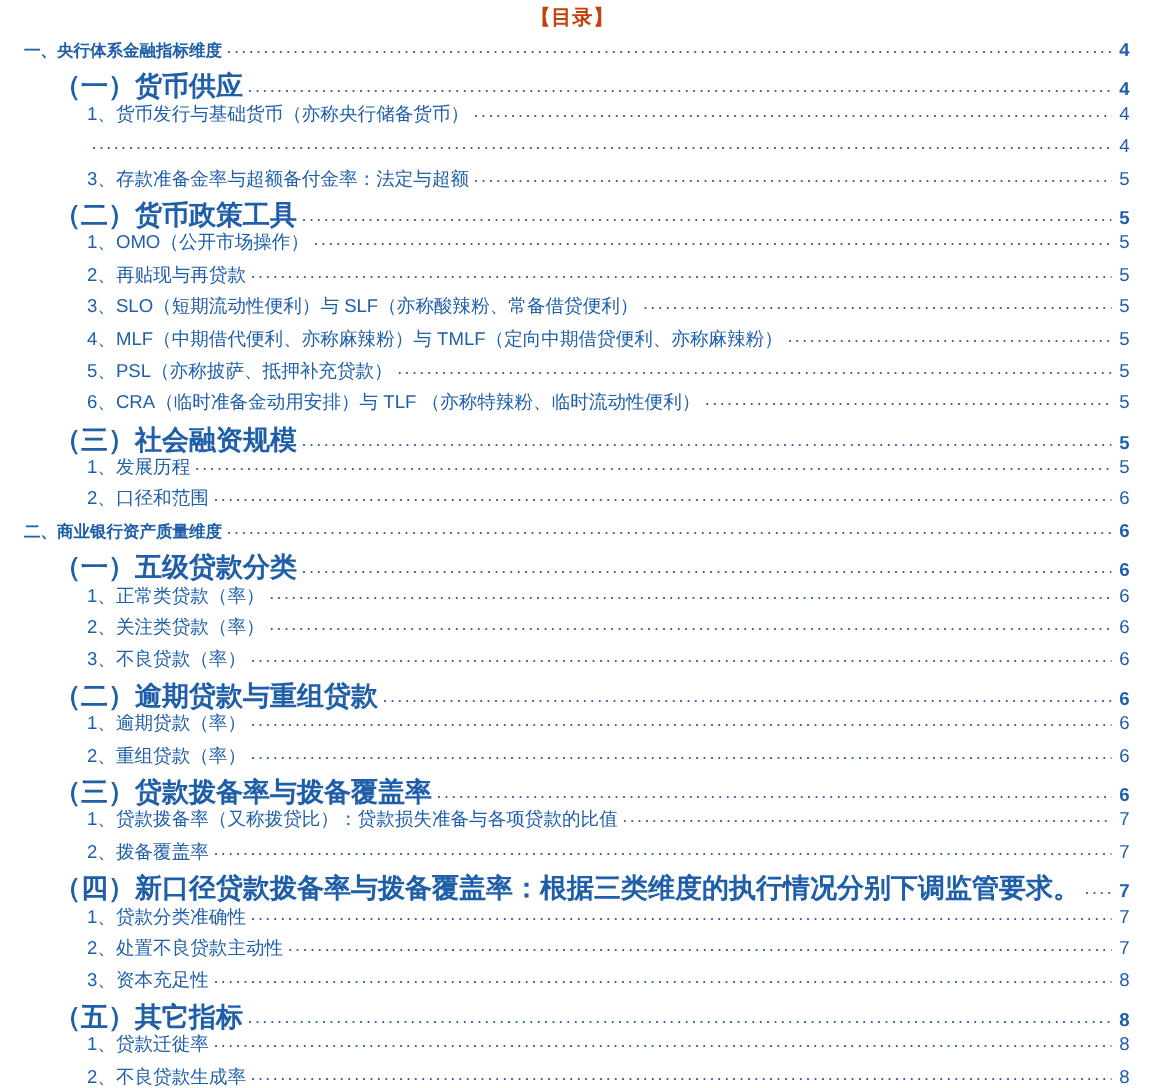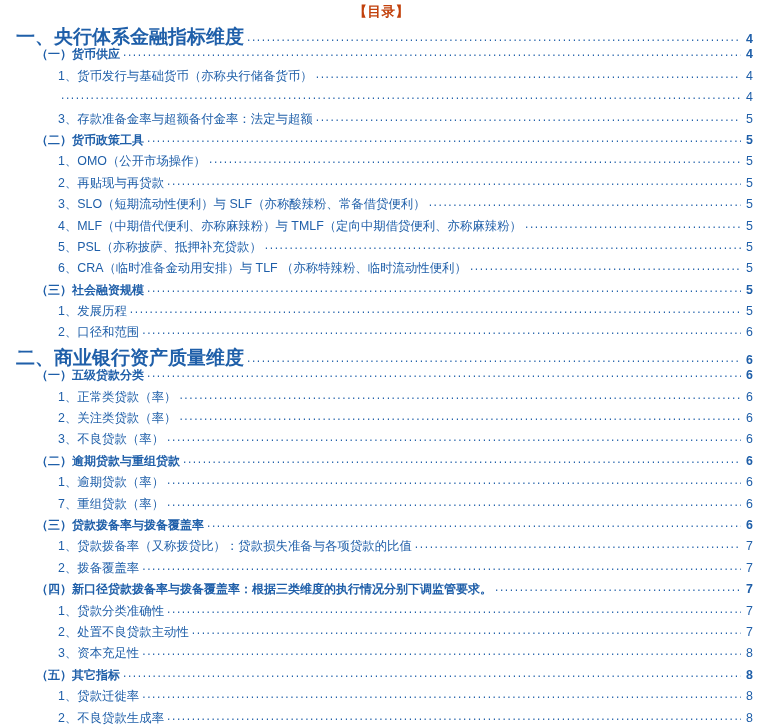--- a/index.html
+++ b/index.html
@@ -45,25 +45,25 @@
   .toc-row {
     height: 21.4px;
   }
   .toc-label {
     flex: 0 0 auto;
     color: #1F5FA9;
     font-size: 12.6px;
   }
   .toc-row.lvl1 .toc-label {
     font-weight: bold;
-    font-size: 19px;
+    font-size: 11px;
   }
   .toc-row.lvl2 .toc-label {
     font-weight: bold;
-    font-size: 12px;
+    font-size: 18px;
   }
   .toc-row.lvl3 .toc-label {
     font-weight: normal;
     font-size: 12.4px;
   }
   .toc-dots {
     flex: 1 1 auto;
     overflow: hidden;
     margin: 0 2px 0 3px;
     position: relative;
@@ -195,21 +195,21 @@
         <span class="toc-label">（二）逾期贷款与重组贷款</span>
         <span class="toc-dots">....................................................................................................................................................................................................</span>
         <span class="toc-page">6</span>
       </div>
       <div class="toc-row lvl3">
         <span class="toc-label">1、逾期贷款（率）</span>
         <span class="toc-dots">....................................................................................................................................................................................................</span>
         <span class="toc-page">6</span>
       </div>
       <div class="toc-row lvl3">
-        <span class="toc-label">7、重组贷款（率）</span>
+        <span class="toc-label">2、重组贷款（率）</span>
         <span class="toc-dots">....................................................................................................................................................................................................</span>
         <span class="toc-page">6</span>
       </div>
       <div class="toc-row lvl2">
         <span class="toc-label">（三）贷款拨备率与拨备覆盖率</span>
         <span class="toc-dots">....................................................................................................................................................................................................</span>
         <span class="toc-page">6</span>
       </div>
       <div class="toc-row lvl3">
         <span class="toc-label">1、贷款拨备率（又称拨贷比）：贷款损失准备与各项贷款的比值</span>

